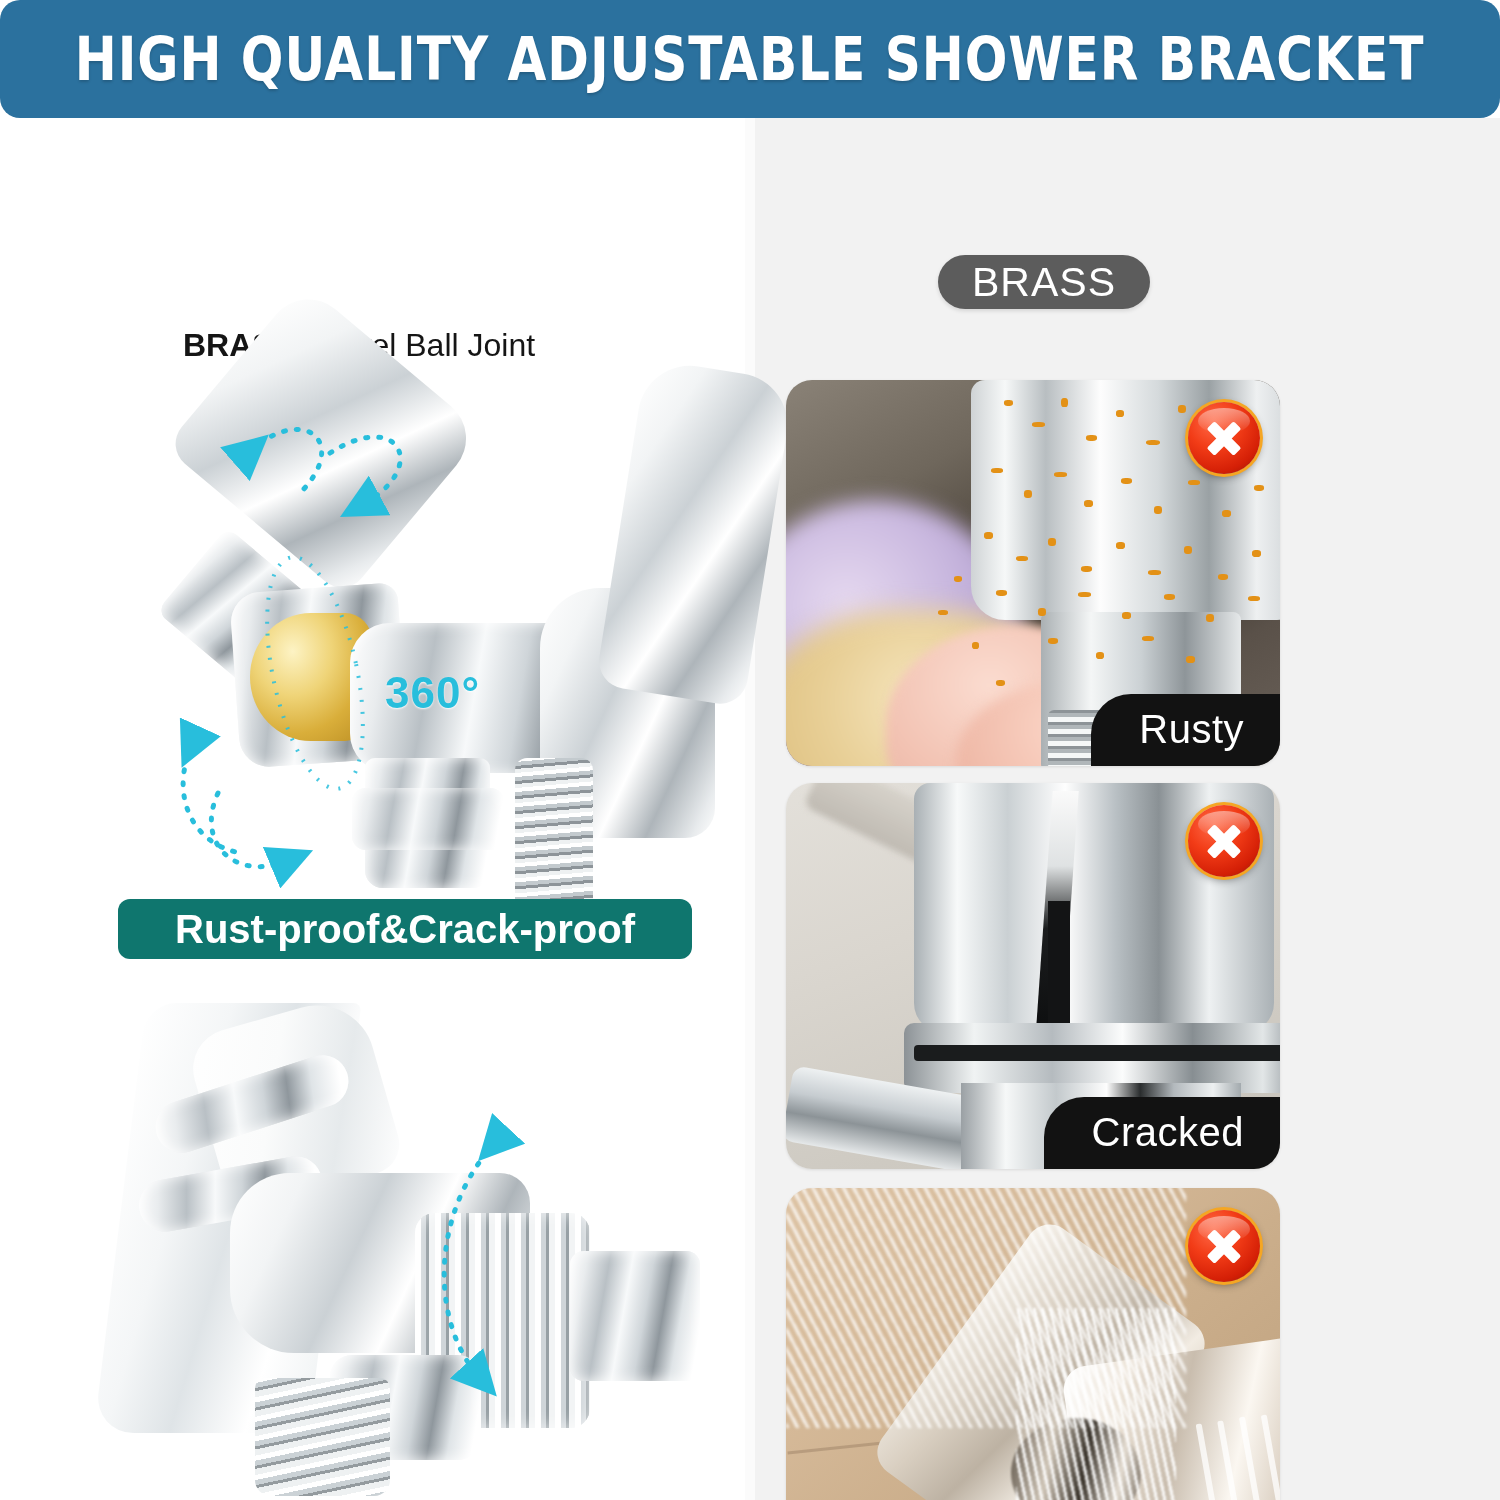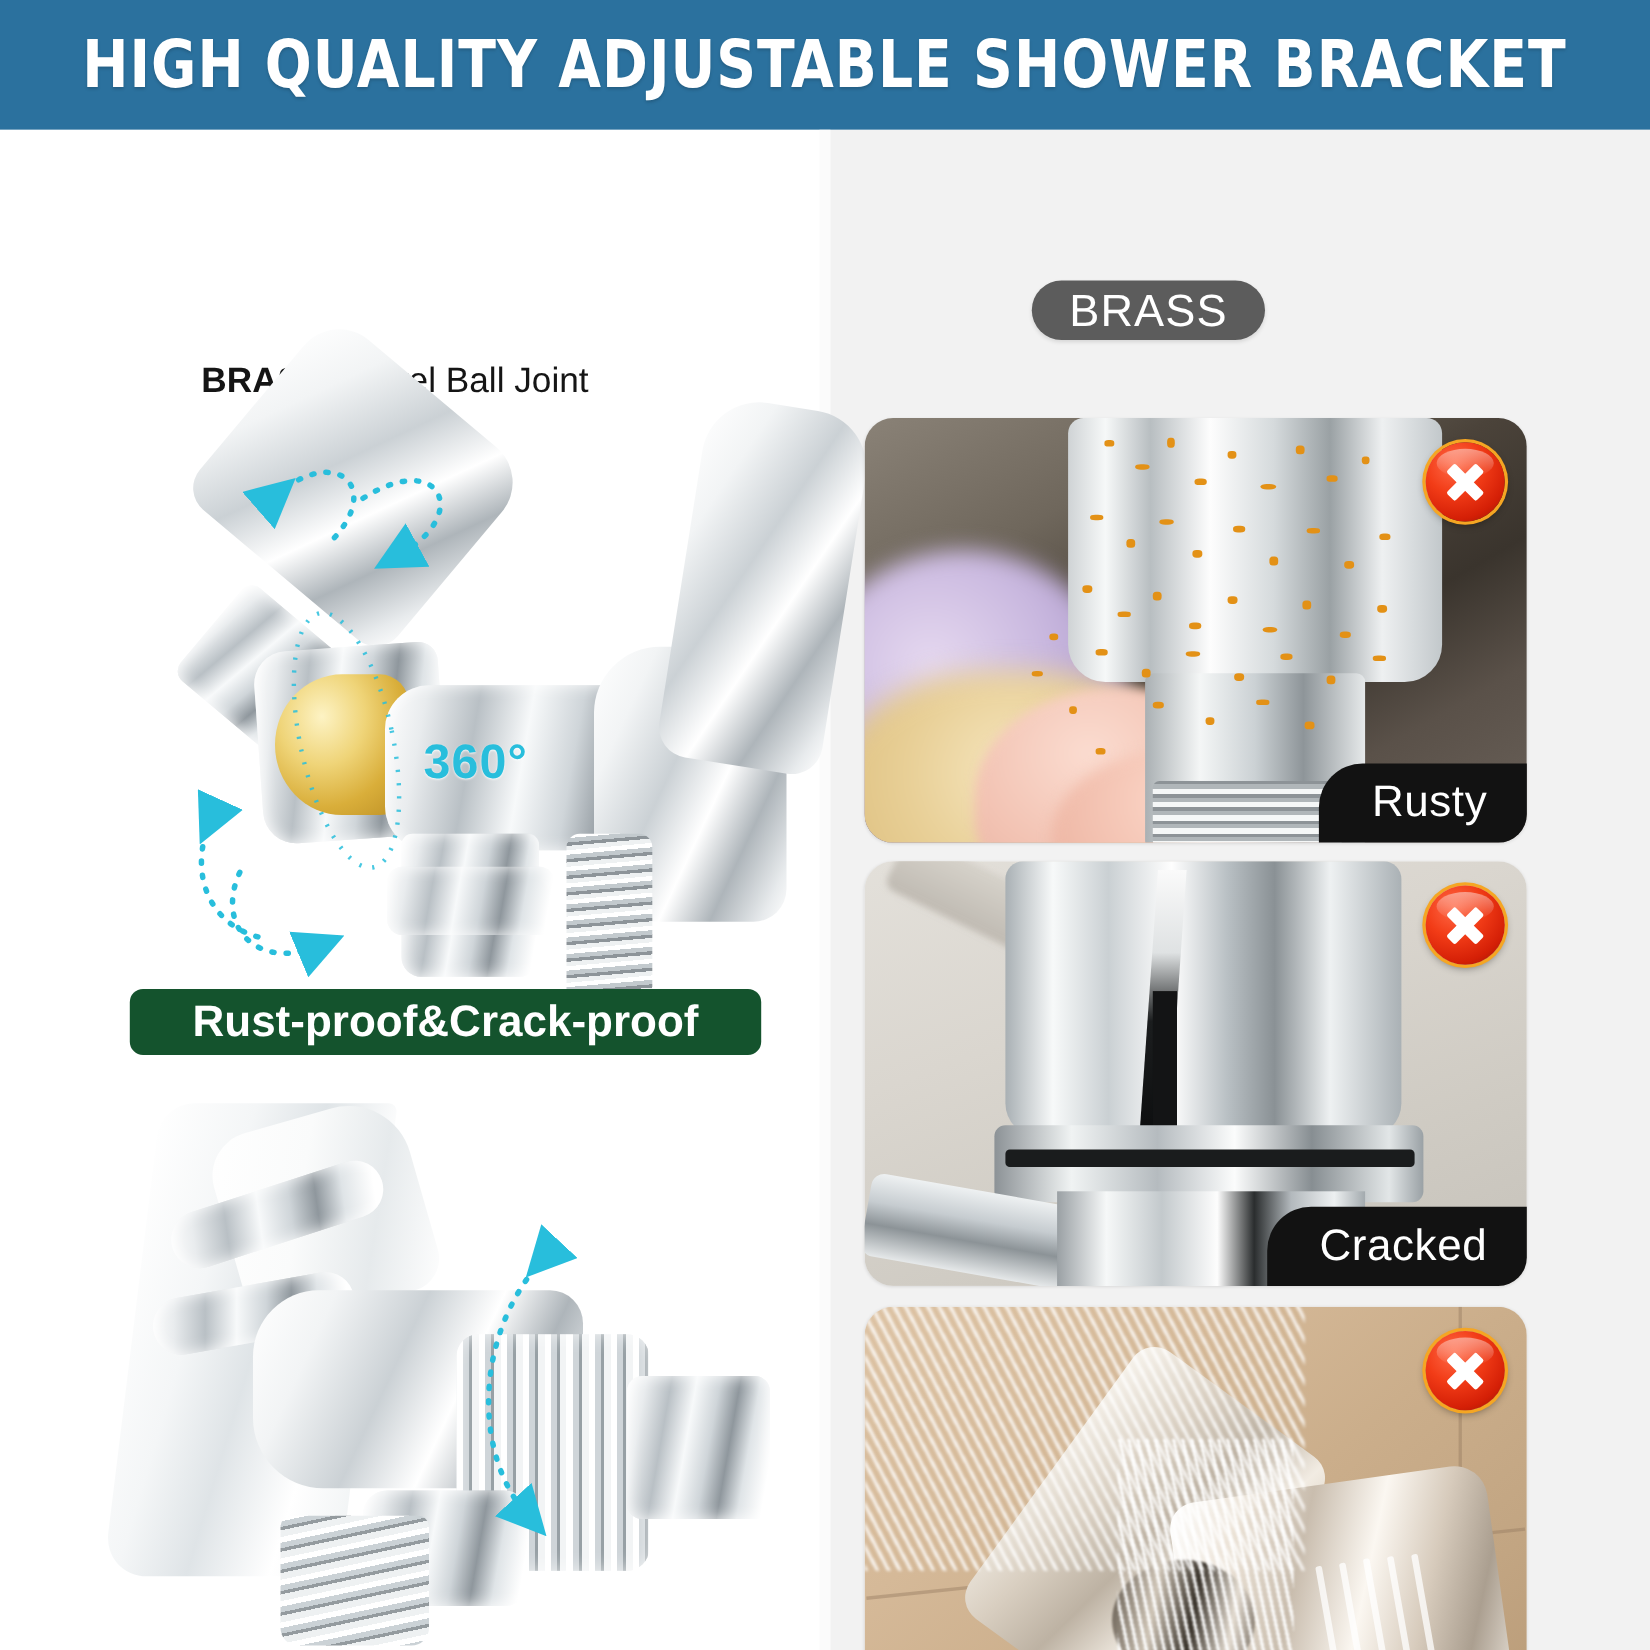--- a/index.html
+++ b/index.html
@@ -8,21 +8,21 @@
     font-family:"Liberation Sans", sans-serif;
     background:#ffffff;
     position:relative;
     overflow:hidden;
   }
 
   
   .header-banner{
     position:absolute; left:0; top:0; width:1500px; height:118px;
     background:#2B719E;
-    display:flex; align-items:center; justify-content:center;
+    display:flex; align-items:center; justify-content:center;border-radius:20px;
   }
   .header-title{
     color:#ffffff;
     font-family:"Liberation Sans Narrow","DejaVu Sans Condensed","Liberation Sans",sans-serif;
     font-weight:bold;
     font-size:60px;
     letter-spacing:1px;
     transform:scaleX(0.93);
     white-space:nowrap;
     text-shadow:0 2px 3px rgba(0,0,0,.18);
@@ -194,33 +194,33 @@
     border-radius:22px;
   }
 
   
   .arrow-svg{ position:absolute; left:0; top:0; overflow:visible; }
 
   
   .feature-banner{
     position:absolute;
     height:60px; left:118px; width:574px;
-    background:#14532d;
+    background:#0f766e;
     border-radius:12px;
     display:flex; align-items:center; justify-content:center;
     color:#ffffff;
     font-size:40px;
     font-weight:bold;
   }
   .feature-1{ top:781px; }
 
   
   .photo-card{
     position:absolute;
-    left:786px; width:602px; height:386px;
+    left:786px; width:494px; height:386px;
     border-radius:26px;
     overflow:hidden;
     box-shadow:0 1px 3px rgba(0,0,0,.10);
   }
   .photo-1{ top:262px; }
   .photo-2{ top:665px; }
   .photo-3{ top:1070px; }
 
   .photo-scene{ position:absolute; inset:0; }
 

